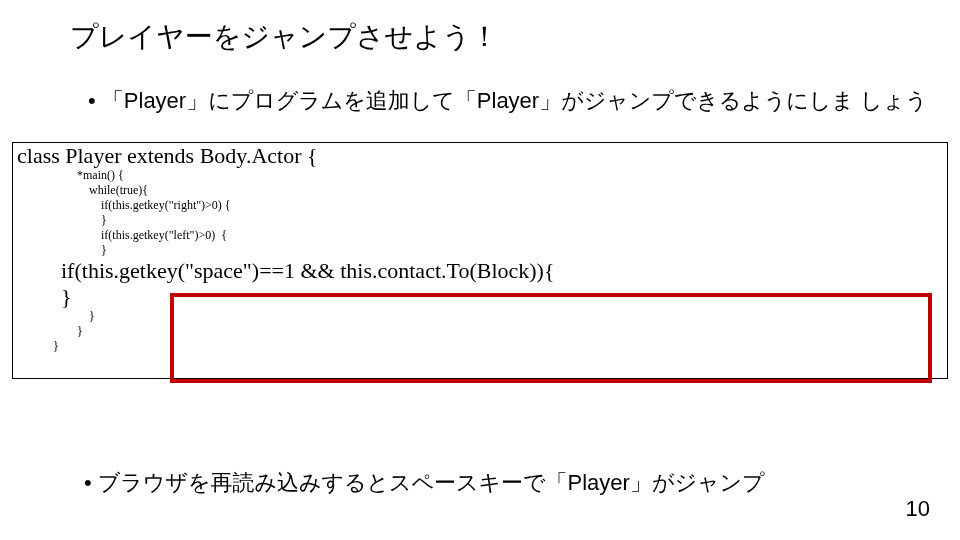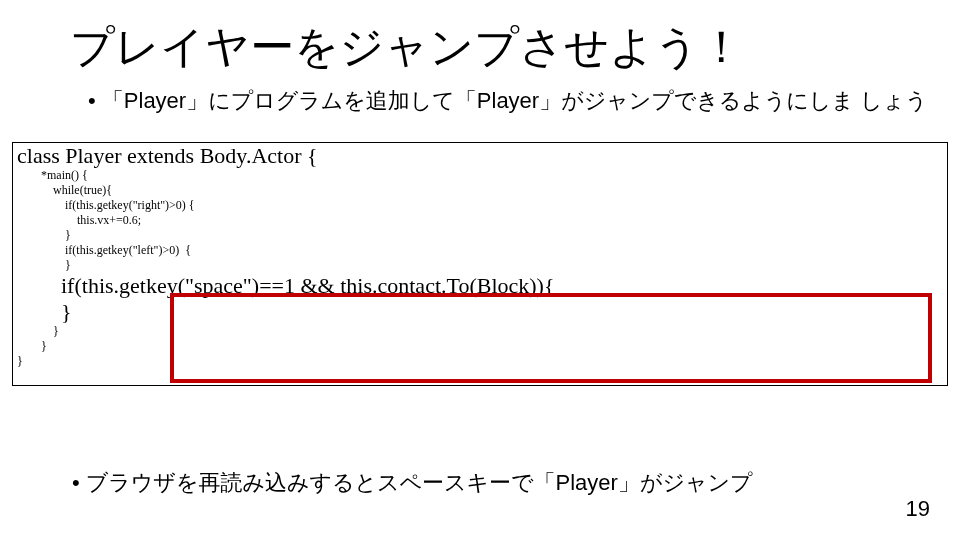--- a/index.html
+++ b/index.html
@@ -10,64 +10,65 @@
     background: #fff;
     font-family: "MS PGothic", "Hiragino Kaku Gothic Pro", "Meiryo", sans-serif;
     color: #000;
     position: relative;
     overflow: hidden;
   }
   .title {
     position: absolute;
     left: 70px;
     top: 18px;
-    font-size: 44px;
+    font-size: 28px;
     font-weight: 400;
   }
   .bullet {
     position: absolute;
     left: 88px;
     font-size: 22px;
     line-height: 1.35;
   }
   .bullet1 { top: 86px; }
   .code {
     position: absolute;
     left: 12px;
     top: 142px;
     width: 936px;
     border: 1px solid #000;
     background: #fff;
     font-family: "MS Mincho", "Hiragino Mincho Pro", serif;
     box-sizing: border-box;
-    padding-bottom: 16px;
+    padding-bottom: 24px;
   }
   .code-line {
     white-space: pre;
     font-size: 22px;
     line-height: 1.15;
     padding-left: 4px;
   }
   .code-line.small {
     font-size: 12px;
     line-height: 1.25;
+    margin-left: 36px;
   }
   .highlight-box {
     position: absolute;
     left: 170px;
     top: 293px;
     width: 762px;
     height: 90px;
     border: 4px solid #c00000;
     box-sizing: border-box;
     pointer-events: none;
   }
   .bullet2 {
     position: absolute;
-    left: 72px;
+    left: 84px;
     top: 468px;
     font-size: 22px;
   }
   .pagenum {
     position: absolute;
     right: 30px;
     bottom: 18px;
     font-size: 22px;
   }
 </style>
@@ -77,28 +78,27 @@
 <div class="title">プレイヤーをジャンプさせよう！</div>
 
 <div class="bullet bullet1">• 「Player」にプログラムを追加して「Player」がジャンプできるようにしま
   しょう</div>
 
 <div class="code">
   <div class="code-line">class Player extends Body.Actor {</div>
   <div class="code-line small">        *main() {</div>
   <div class="code-line small">            while(true){</div>
   <div class="code-line small">                if(this.getkey("right")&gt;0) {</div>
-  <div class="code-line small">                    this.vx+=0.6;</div>
   <div class="code-line small">                }</div>
   <div class="code-line small">                if(this.getkey("left")&gt;0)  {</div>
   <div class="code-line small">                }</div>
   <div class="code-line">        if(this.getkey("space")==1 &amp;&amp; this.contact.To(Block)){</div>
   <div class="code-line">        }</div>
   <div class="code-line small">            }</div>
   <div class="code-line small">        }</div>
   <div class="code-line small">}</div>
 </div>
 
 <div class="highlight-box"></div>
 
 <div class="bullet2">• ブラウザを再読み込みするとスペースキーで「Player」がジャンプ</div>
 
-<div class="pagenum">19</div>
+<div class="pagenum">10</div>
 
 </body></html>

